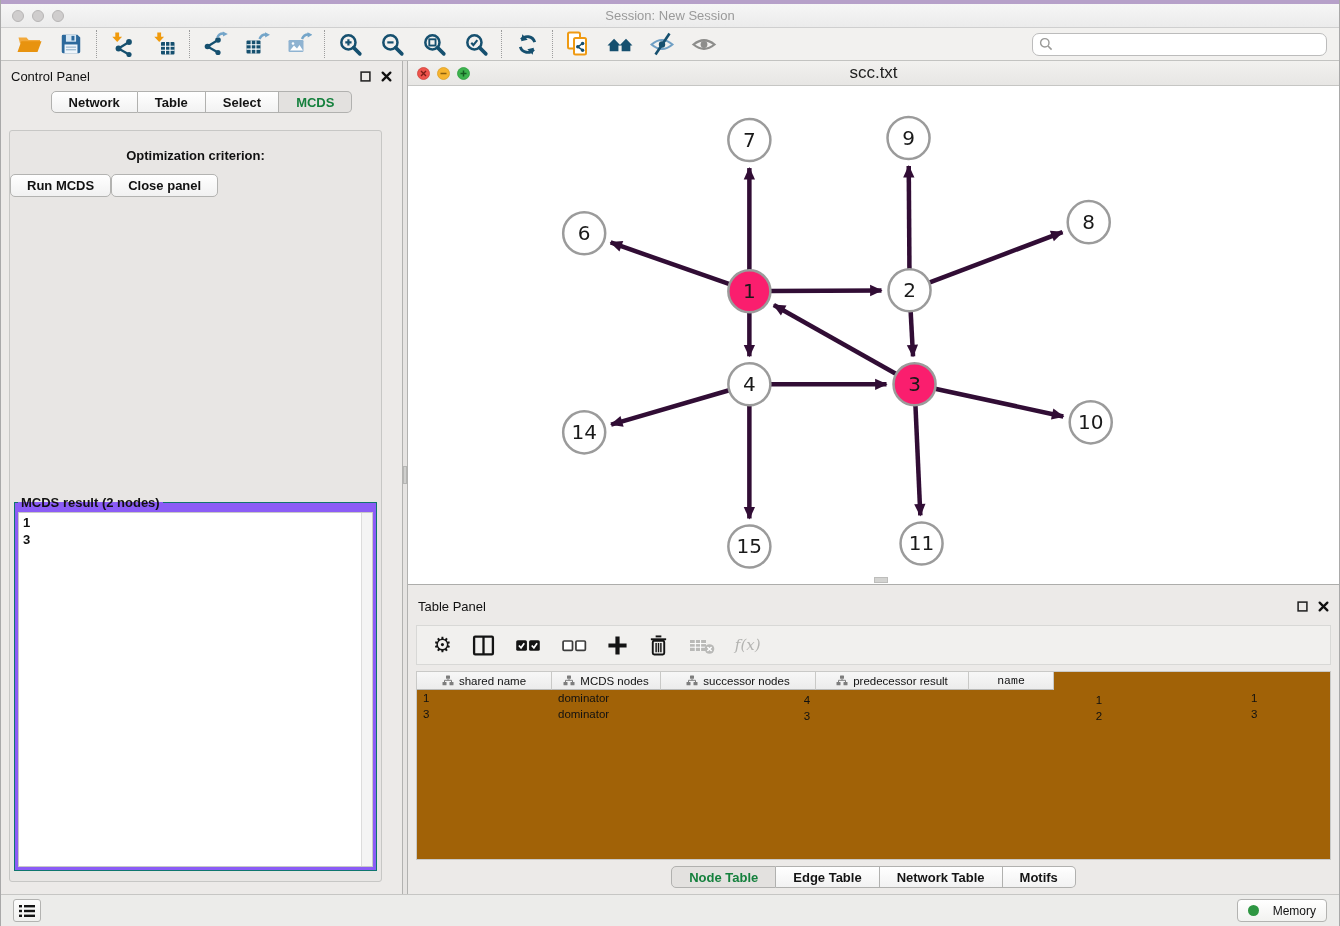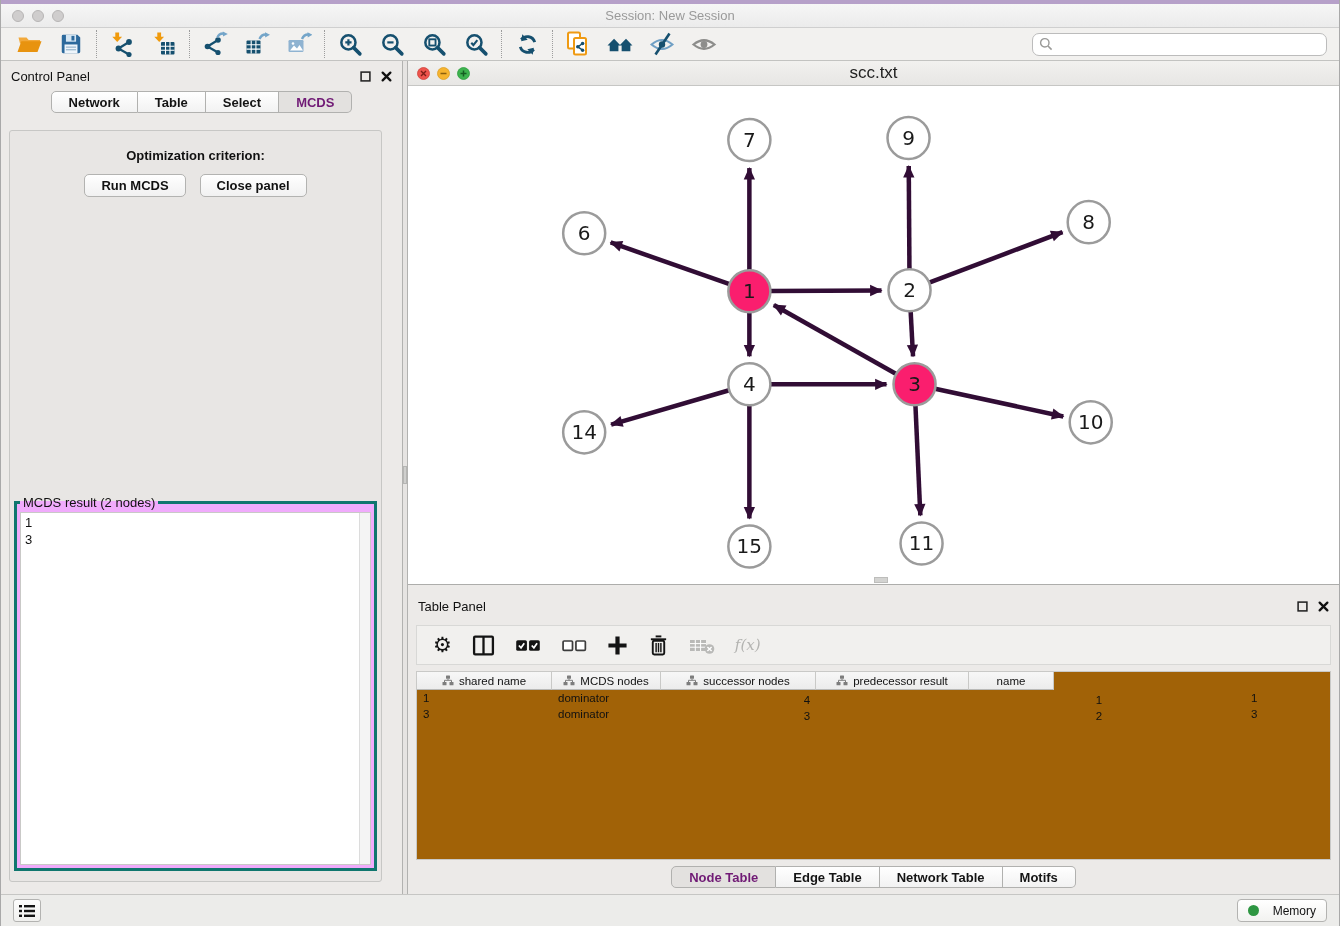--- a/index.html
+++ b/index.html
@@ -26,30 +26,30 @@
   
   .control-panel { width:402px; background:#eceae8; border-right:1px solid #b2b2b0; display:flex; flex-direction:column; position:relative;}
   .panel-head { height:30px; display:flex; align-items:center; padding:0 10px; }
   .panel-head .ptitle { font-size:13px; color:#111; }
   .panel-head .picons { margin-left:auto; display:flex; gap:10px; align-items:center; }
   .cp-tabs { display:flex; justify-content:center; height:22px; margin-bottom:16px; }
   .seg { font-size:13px; font-weight:bold; color:#141414; background:linear-gradient(#ffffff,#f2f2f2);
          border:1px solid #b1b1af; border-left:none; padding:0 17px; display:flex; align-items:center; }
   .seg:first-child { border-left:1px solid #b1b1af; border-radius:5px 0 0 5px; }
   .seg:last-child { border-radius:0 5px 5px 0; }
-  .seg.active { background:#e3e1df; color:#701a75; }
+  .seg.active { background:#e3e1df; color:#15803d; }
   .cp-content { flex:1; margin:1px 20px 12px 8px; background:#e8e6e4; border:1px solid #c7c7c5; border-radius:3px; position:relative; }
   .opt-label { text-align:center; font-size:13px; font-weight:bold; color:#111; margin-top:17px; }
   .selectbox { width:310px; height:23px; margin:10px auto 0 auto; background:#fff; border:1px solid #b3b3b1; border-radius:5px;
                display:flex; align-items:center; padding:0 7px 0 10px; font-size:13px; color:#111; }
   .selectbox .sel-label { flex:1; }
-  .btn-row { display:flex; justify-content:center; gap:14px; margin-top:11px; }
+  .btn-row { display:flex; margin-top:11px; }
   .pushbtn { height:23px; padding:0 16px; background:linear-gradient(#ffffff,#f1f1f1); border:1px solid #b3b3b1;
              border-radius:5px; font-size:13px; font-weight:600; color:#111; display:flex; align-items:center; }
-  fieldset.result { position:absolute; left:4px; right:4px; bottom:10px; height:376px; border:3px solid #0f766e; background:#f0abfc; }
+  fieldset.result { position:absolute; left:4px; right:4px; bottom:10px; height:376px; border:1px solid #0f766e; background:#8b5cf6;font-weight:bold; }
   fieldset.result legend { font-size:13px; color:#111; padding:0 3px; margin-left:3px; }
   .result-inner { position:absolute; left:3px; right:3px; top:2px; bottom:3px; background:#fff; border:1px solid #c9c9c7; display:flex; }
   .result-text { flex:1; font-size:13px; color:#111; padding:1px 4px; line-height:17px; }
   .result-scroll { width:11px; background:#f4f4f4; border-left:1px solid #dcdcdc; }
   
   .v-split { width:5px; background:#e6e4e2; border-right:1px solid #b2b2b0; position:relative; }
   .v-split .grip { position:absolute; top:405px; left:0; width:4px; height:18px; background:#cfcfcd; border:1px solid #b5b5b3; }
   
   .right { flex:1; display:flex; flex-direction:column; min-width:0; }
   
@@ -481,21 +481,21 @@
               </div>
               <div class="th" style="width: 153px;">
                 <svg width="12" height="11" viewBox="0 0 12 11">
                   <rect x="4" y="0.5" width="4" height="3.2" rx="0.5" fill="#7d7d7d"></rect>
                   <rect x="0.5" y="7" width="4" height="3.2" rx="0.5" fill="#7d7d7d"></rect>
                   <rect x="7.5" y="7" width="4" height="3.2" rx="0.5" fill="#7d7d7d"></rect>
                   <path d="M6 3.7v1.6 M2.5 7V5.3h7V7" fill="none" stroke="#7d7d7d" stroke-width="1"></path>
                 </svg>
                 <span>predecessor result</span>
               </div>
-              <div class="th" style="width: 85px;">
+              <div class="th" style="width: 85px; font-family: Liberation Mono, monospace;">
                 <span>name</span>
               </div>
             </div>
           <div>
               <div class="trow">
                 <div class="td" style="width: 135px;">1</div>
                 <div class="td" style="width: 109px;">dominator</div>
                 <div class="td right" style="width: 155px;">4</div>
                 <div class="td right" style="width: 153px;">1</div>
                 <div class="td" style="width: 85px;">1</div>

